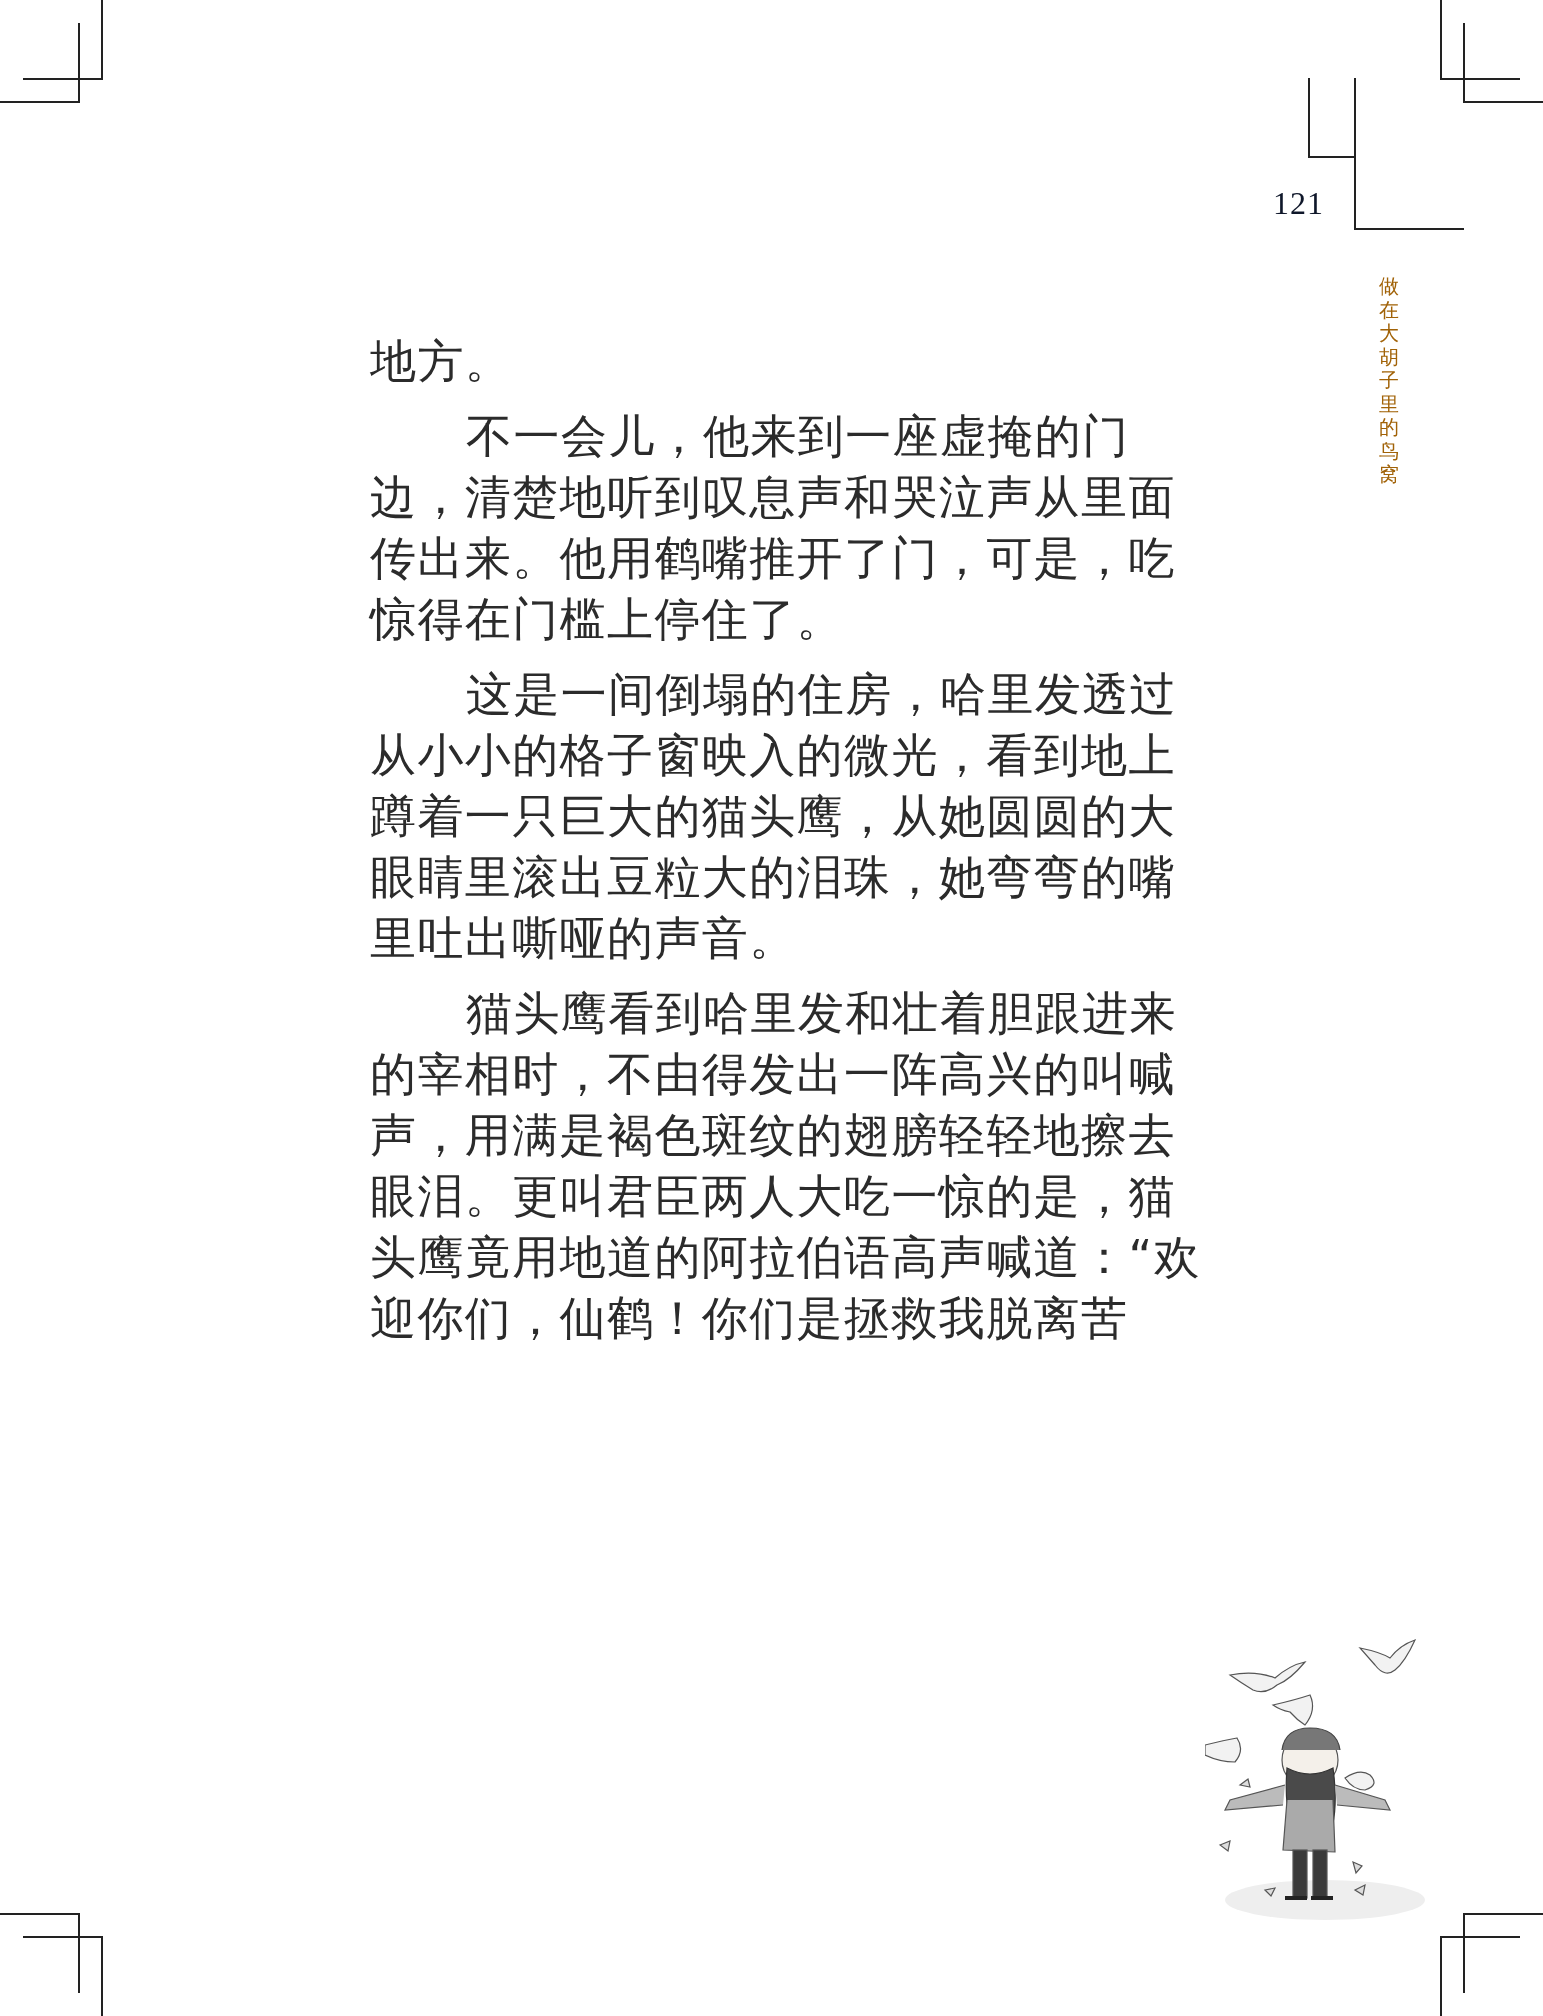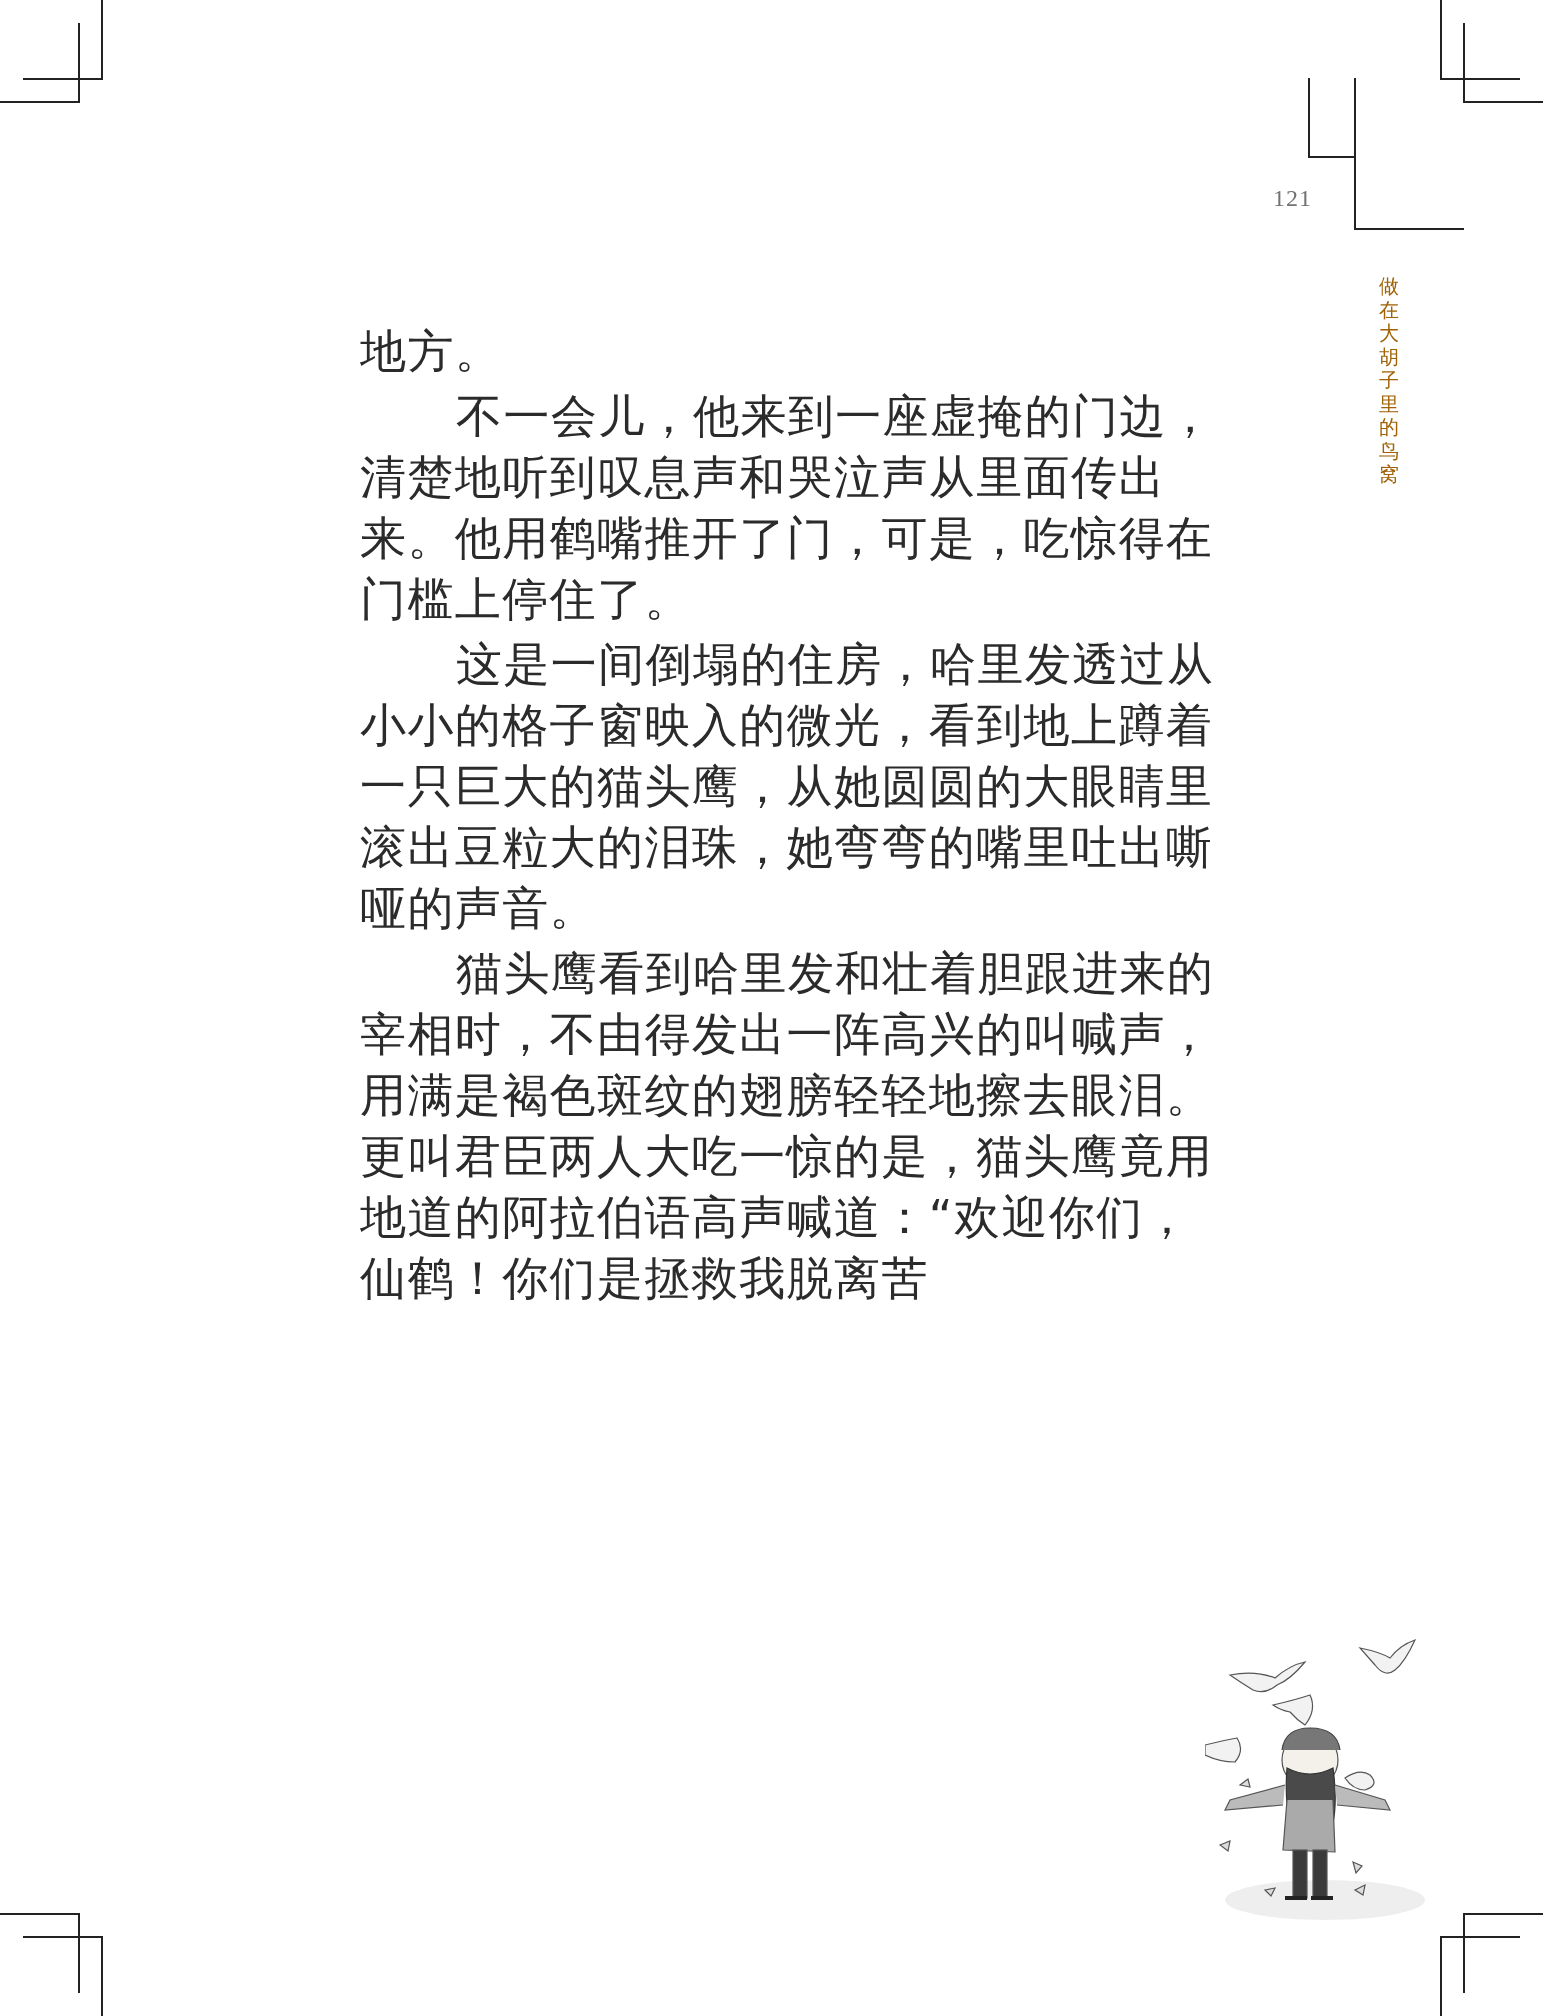--- a/index.html
+++ b/index.html
@@ -1,25 +1,25 @@
 <!DOCTYPE html>
 <html><head>
 <meta charset="utf-8">
 <style>
   html, body { margin:0; padding:0; background:#ffffff; }
   body { width:1543px; height:2016px; position:relative; overflow:hidden;
          font-family: "DejaVu Sans", "Liberation Sans", sans-serif; color:#2a2a2a; }
   .crop { position:absolute; background:#222; }
   .pagenum { position:absolute; left:1273px; top:185px; font-family:"Liberation Serif","DejaVu Serif",serif;
-             font-size:24px; color:#737373; letter-spacing:1px; }
+             font-size:32px; color:#0f172a; letter-spacing:1px; }
   .running-head { position:absolute; left:1374px; top:275px; width:30px; font-size:20px; line-height:23.5px;
                   color:#a16207; text-align:center; word-break:break-all; }
   .body-text { position:absolute; left:356px; top:317px; width:870px; font-size:46px; line-height:61px;
                letter-spacing:1.4px; color:#2b2b2b; }
-  .para { margin:4px; text-indent:96px; }
+  .para { margin:14px; text-indent:96px; }
   .para.cont { text-indent:0; }
   .illustration { position:absolute; left:1205px; top:1600px; width:340px; height:330px; }
 </style>
 </head>
 <body>
 
 <div class="crop" style="left:101px;top:0;width:2px;height:78px;"></div>
 <div class="crop" style="left:23px;top:78px;width:80px;height:2px;"></div>
 <div class="crop" style="left:78px;top:23px;width:2px;height:80px;"></div>
 <div class="crop" style="left:0;top:101px;width:80px;height:2px;"></div>

